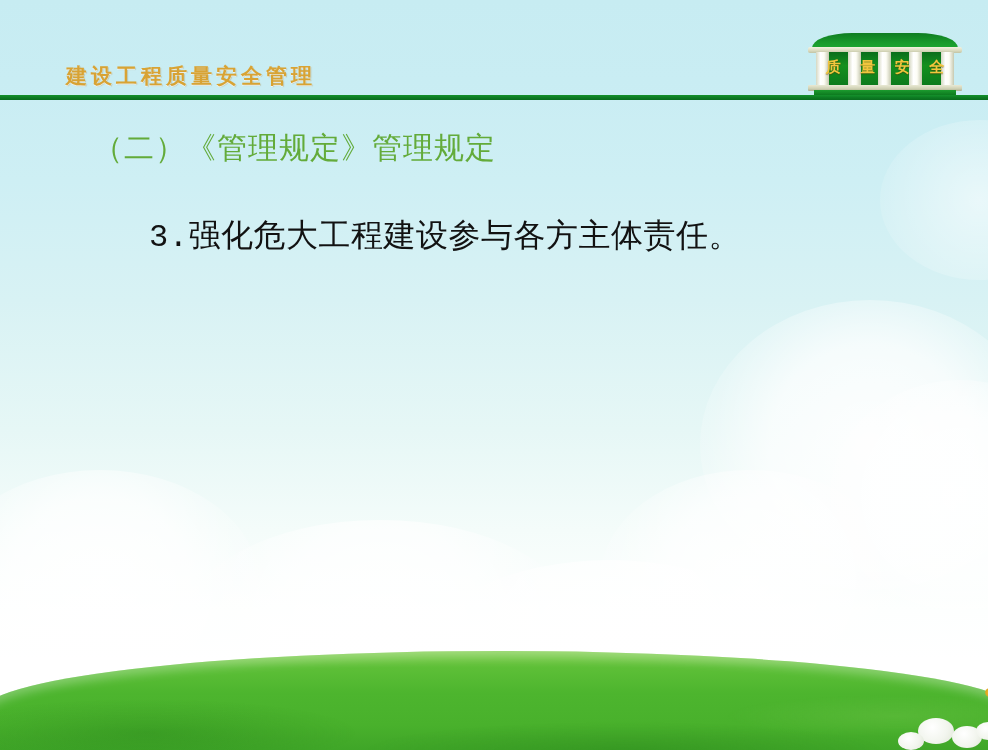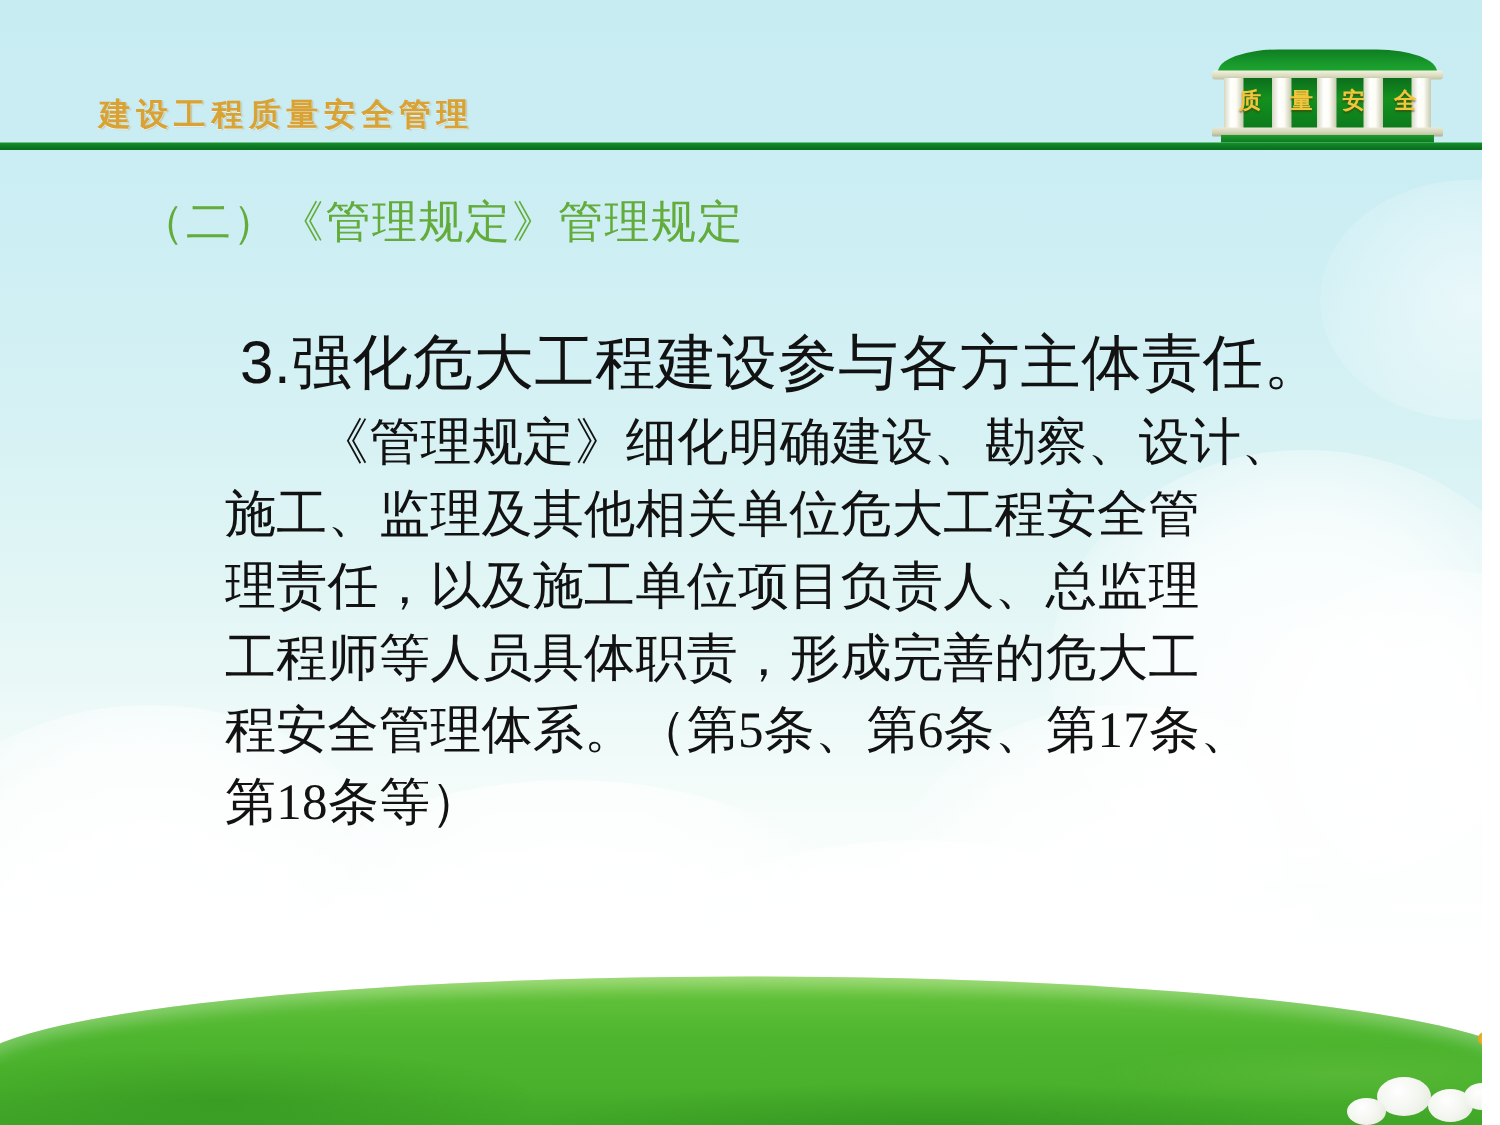--- a/index.html
+++ b/index.html
@@ -149,24 +149,24 @@
     top: 128px;
     font-family: "Liberation Serif", "DejaVu Serif", serif;
     font-size: 30px;
     color: #63ab3a;
     letter-spacing: 1px;
     white-space: nowrap;
   }
 
   .bullet-heading {
     position: absolute;
-    left: 160px;
+    left: 149px;
     top: 214px;
-    font-family: Liberation Sans, sans-serif;
-    font-size: 40px;
+    font-family: Liberation Mono, monospace;
+    font-size: 32px;
     color: #121212;
     white-space: nowrap;
     letter-spacing: 0.5px;
   }
 
   .body-para {
     position: absolute;
     left: 150px;
     top: 272px;
     width: 800px;
@@ -263,28 +263,20 @@
       <div class="logo-base2"></div>
     </div>
 
     <div class="header-rule"></div>
   </div>
 
   <div class="section-title">（二）《管理规定》管理规定</div>
 
   <div class="bullet-heading">3.强化危大工程建设参与各方主体责任。</div>
 
-  <div class="body-para">
-    <span class="body-line indent">《管理规定》细化明确建设、勘察、设计、</span>
-    <span class="body-line">施工、监理及其他相关单位危大工程安全管</span>
-    <span class="body-line">理责任，以及施工单位项目负责人、总监理</span>
-    <span class="body-line">工程师等人员具体职责，形成完善的危大工</span>
-    <span class="body-line">程安全管理体系。（第5条、第6条、第17条、</span>
-    <span class="body-line">第18条等）</span>
-  </div>
 
   <div class="meadow"></div>
   <div class="meadow-shade"></div>
   <div class="sheep sheep-1"></div>
   <div class="sheep sheep-2"></div>
   <div class="sheep sheep-3"></div>
   <div class="sheep sheep-4"></div>
   <div class="flower"></div>
 
 </div>

